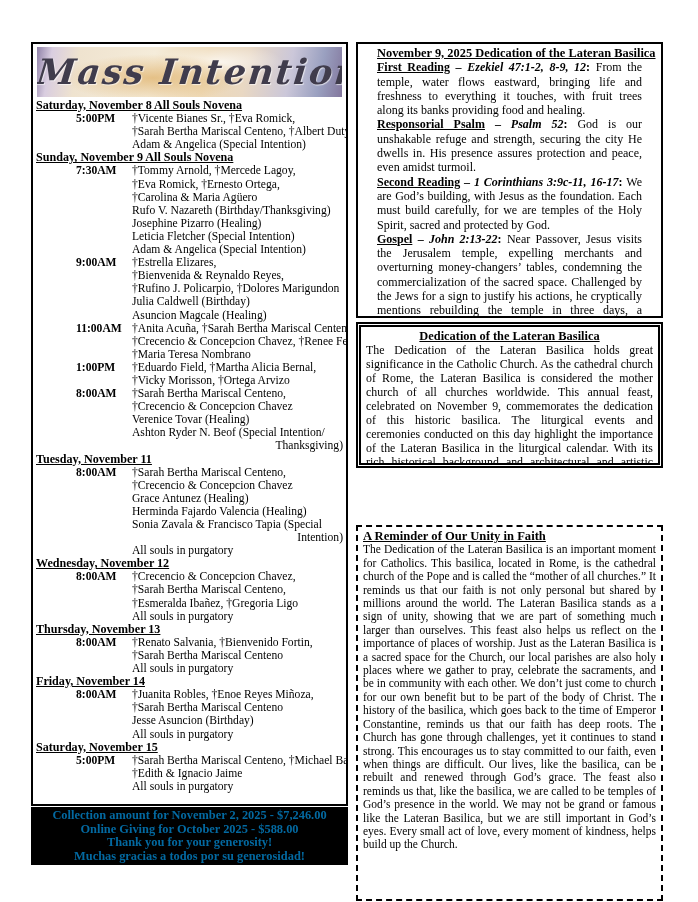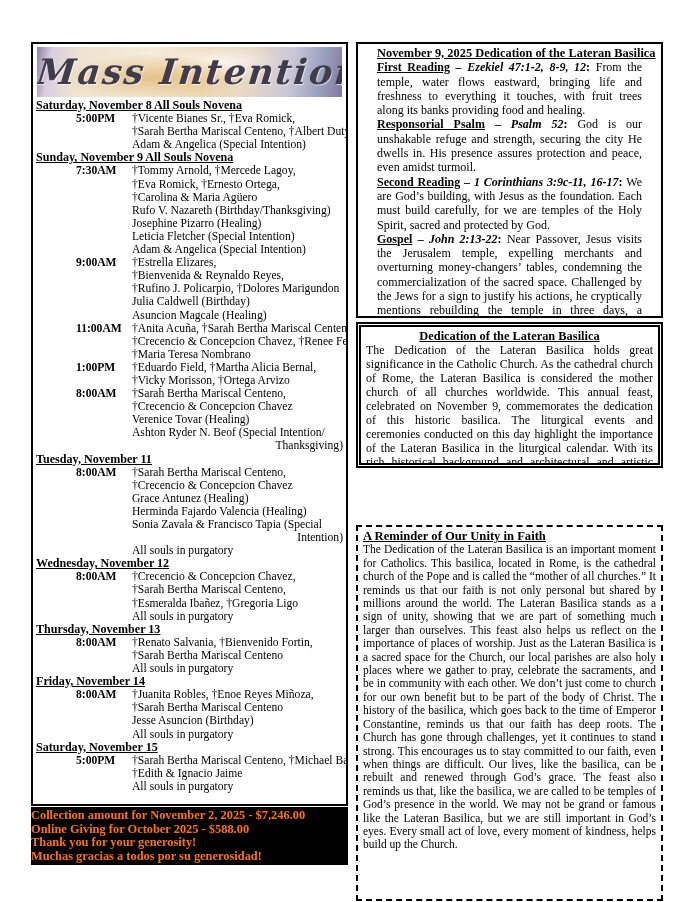--- a/index.html
+++ b/index.html
@@ -34,22 +34,22 @@
     font-weight:bold;font-size:12.1px;text-decoration:underline;white-space:nowrap;
   }
   .entry{display:flex;align-items:flex-start;}
   .entry .time{flex:0 0 56px;font-weight:bold;white-space:nowrap;padding-left:40px;}
   .entry .lines{flex:1 1 auto;min-width:0;}
   .entry .line{white-space:nowrap;}
   .entry .line.right{text-align:right;white-space:nowrap;}
   
   .collection{
     position:absolute;left:31px;top:807px;width:317px;height:58px;
-    background:#000;color:#f97316;box-sizing:border-box;
-    font-weight:bold;font-size:12.4px;line-height:13.6px;
+    background:#000;color:#0369a1;box-sizing:border-box;
+    text-align:center;font-weight:bold;font-size:12.4px;line-height:13.6px;
     padding-top:2px;overflow:hidden;
   }
   
   .rbox{position:absolute;left:356px;width:307px;box-sizing:border-box;background:#fff;overflow:hidden;}
   .box1{top:42px;height:276px;border:2px solid #000;padding:2px 19px;}
   .box2{top:322px;height:146px;border:5px double #000;padding:2px 5px;}
   .box3{top:512px;height:376px;border:2px dashed #000;padding:3px 5px;margin-top:13px;}
   .box1{font-size:12px;line-height:14.3px;}
   .box2{font-size:11.9px;line-height:14px;}
   .box3{font-size:11.5px;line-height:13.4px;}

